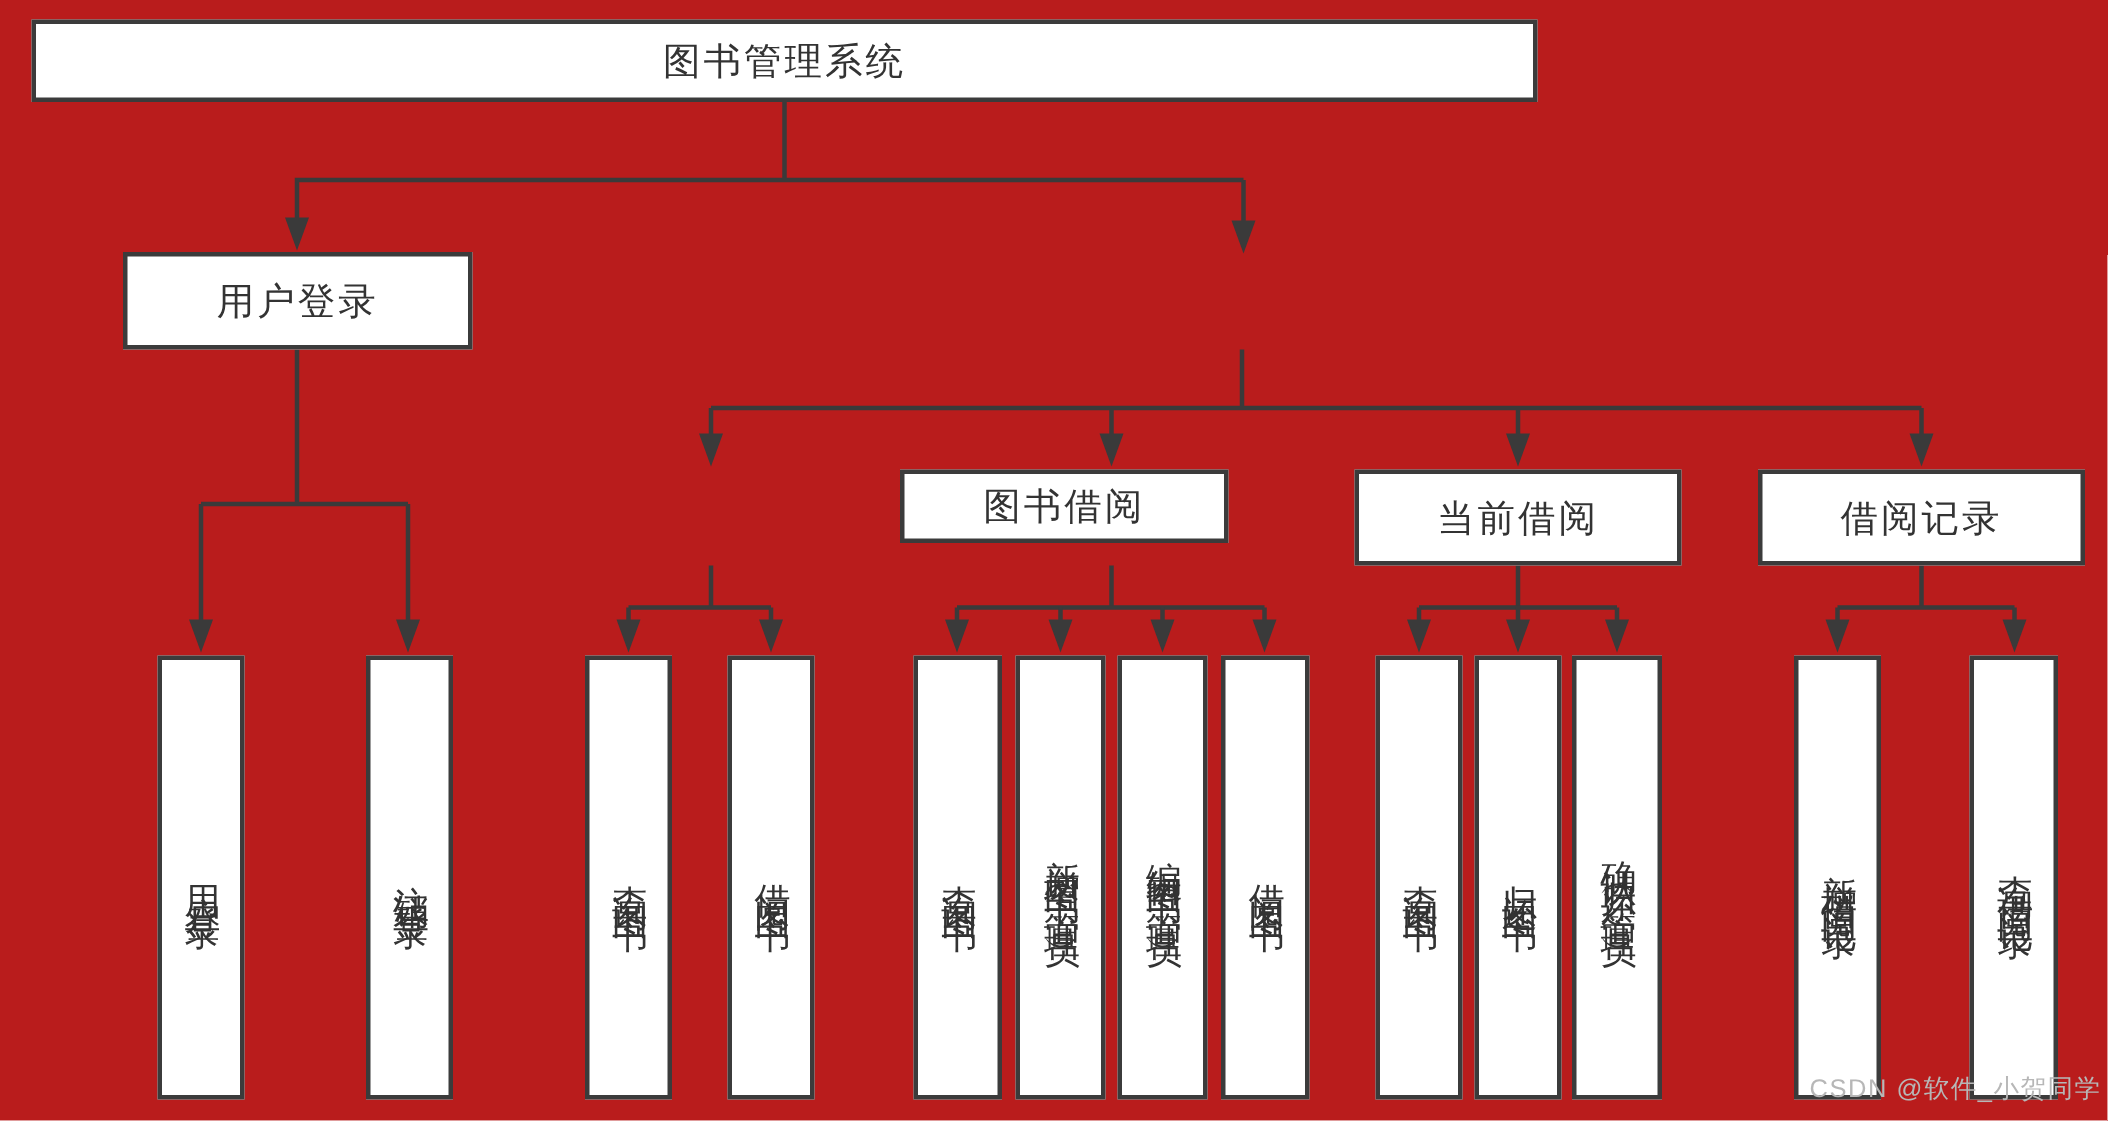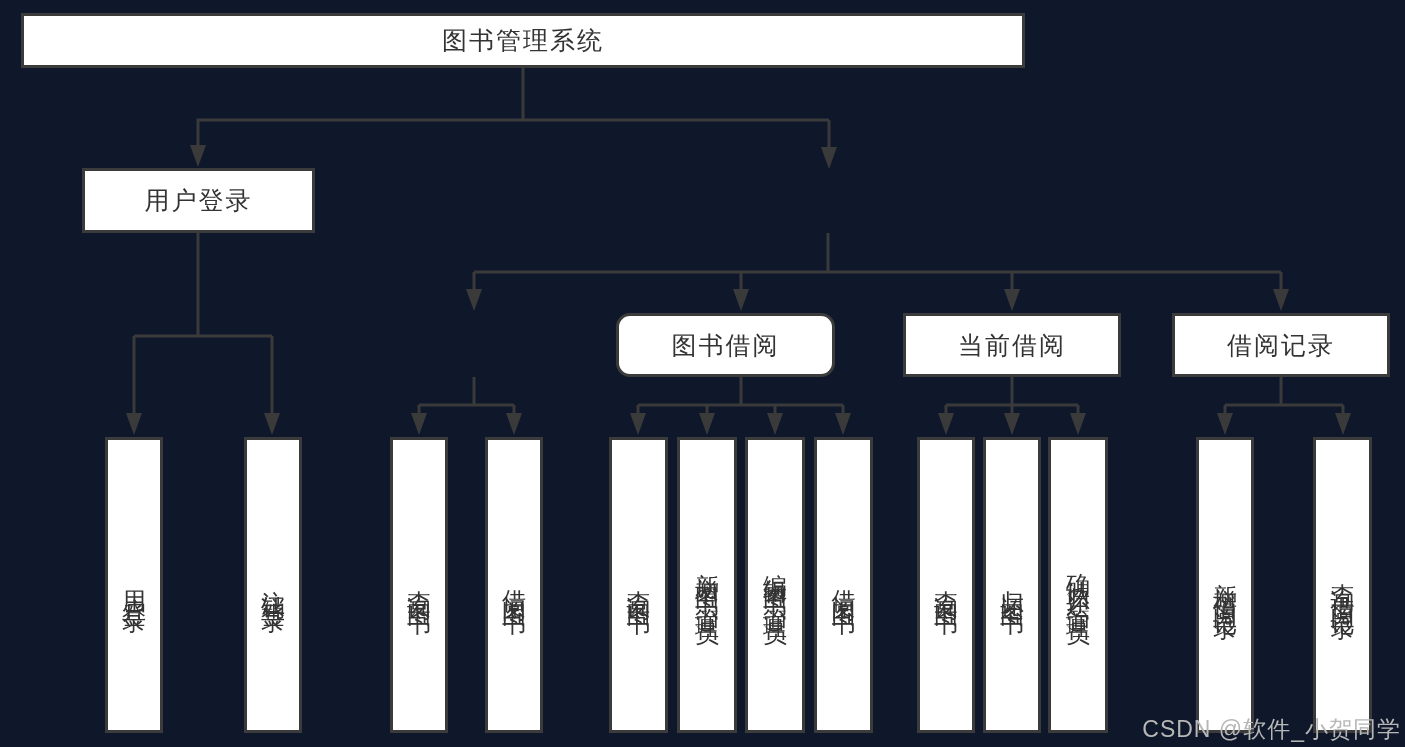--- a/index.html
+++ b/index.html
@@ -5,21 +5,21 @@
   html, body {
     margin: 0;
     padding: 0;
     background: #ffffff;
     font-family: "Liberation Sans", "DejaVu Sans", sans-serif;
   }
   .stage {
     position: relative;
     width: 1405px;
     height: 747px;
-    background: #0f172a;
+    background: #b91c1c;
     overflow: hidden;
   }
   .connectors {
     position: absolute;
     left: 0;
     top: 0;
     z-index: 1;
   }
   .box {
     position: absolute;
@@ -41,41 +41,41 @@
     text-orientation: mixed;
     font-size: 24px;
     letter-spacing: 7px;
     line-height: 1;
     white-space: nowrap;
   }
   #n-root  { left: 21px;  top: 13px;  width: 1004px; height: 55px; }
   #n-l2-0  { left: 82px;  top: 168px; width: 233px;  height: 65px; }
   #n-l2-1  { left: 712px; top: 168px; width: 233px;  height: 65px; }
   #n-l3-0  { left: 363px;  top: 313px; width: 222px; height: 64px; }
-  #n-l3-1  { left: 616px;  top: 313px; width: 219px; height: 64px; border-radius: 14px; }
+  #n-l3-1  { left: 600px;  top: 313px; width: 219px; height: 49px; }
   #n-l3-2  { left: 903px;  top: 313px; width: 218px; height: 64px; }
   #n-l3-3  { left: 1172px; top: 313px; width: 218px; height: 64px; }
   #n-leaf-0  { left: 105px;  width: 58px; }
   #n-leaf-1  { left: 244px;  width: 58px; }
   #n-leaf-2  { left: 390px;  width: 58px; }
   #n-leaf-3  { left: 485px;  width: 58px; }
   #n-leaf-4  { left: 609px;  width: 59px; }
   #n-leaf-5  { left: 677px;  width: 60px; }
   #n-leaf-6  { left: 745px;  width: 60px; }
   #n-leaf-7  { left: 814px;  width: 59px; }
   #n-leaf-8  { left: 917px;  width: 58px; }
   #n-leaf-9  { left: 983px;  width: 58px; }
   #n-leaf-10 { left: 1048px; width: 60px; }
   #n-leaf-11 { left: 1196px; width: 58px; }
   #n-leaf-12 { left: 1313px; width: 59px; }
   .watermark {
     position: absolute;
     right: 4px;
     top: 714px;
-    font-size: 23px;
+    font-size: 17px;
     letter-spacing: 1px;
     color: #b7b7b7;
     z-index: 5;
     white-space: nowrap;
   }
 </style>
 </head>
 <body>
 
 <div class="stage">

